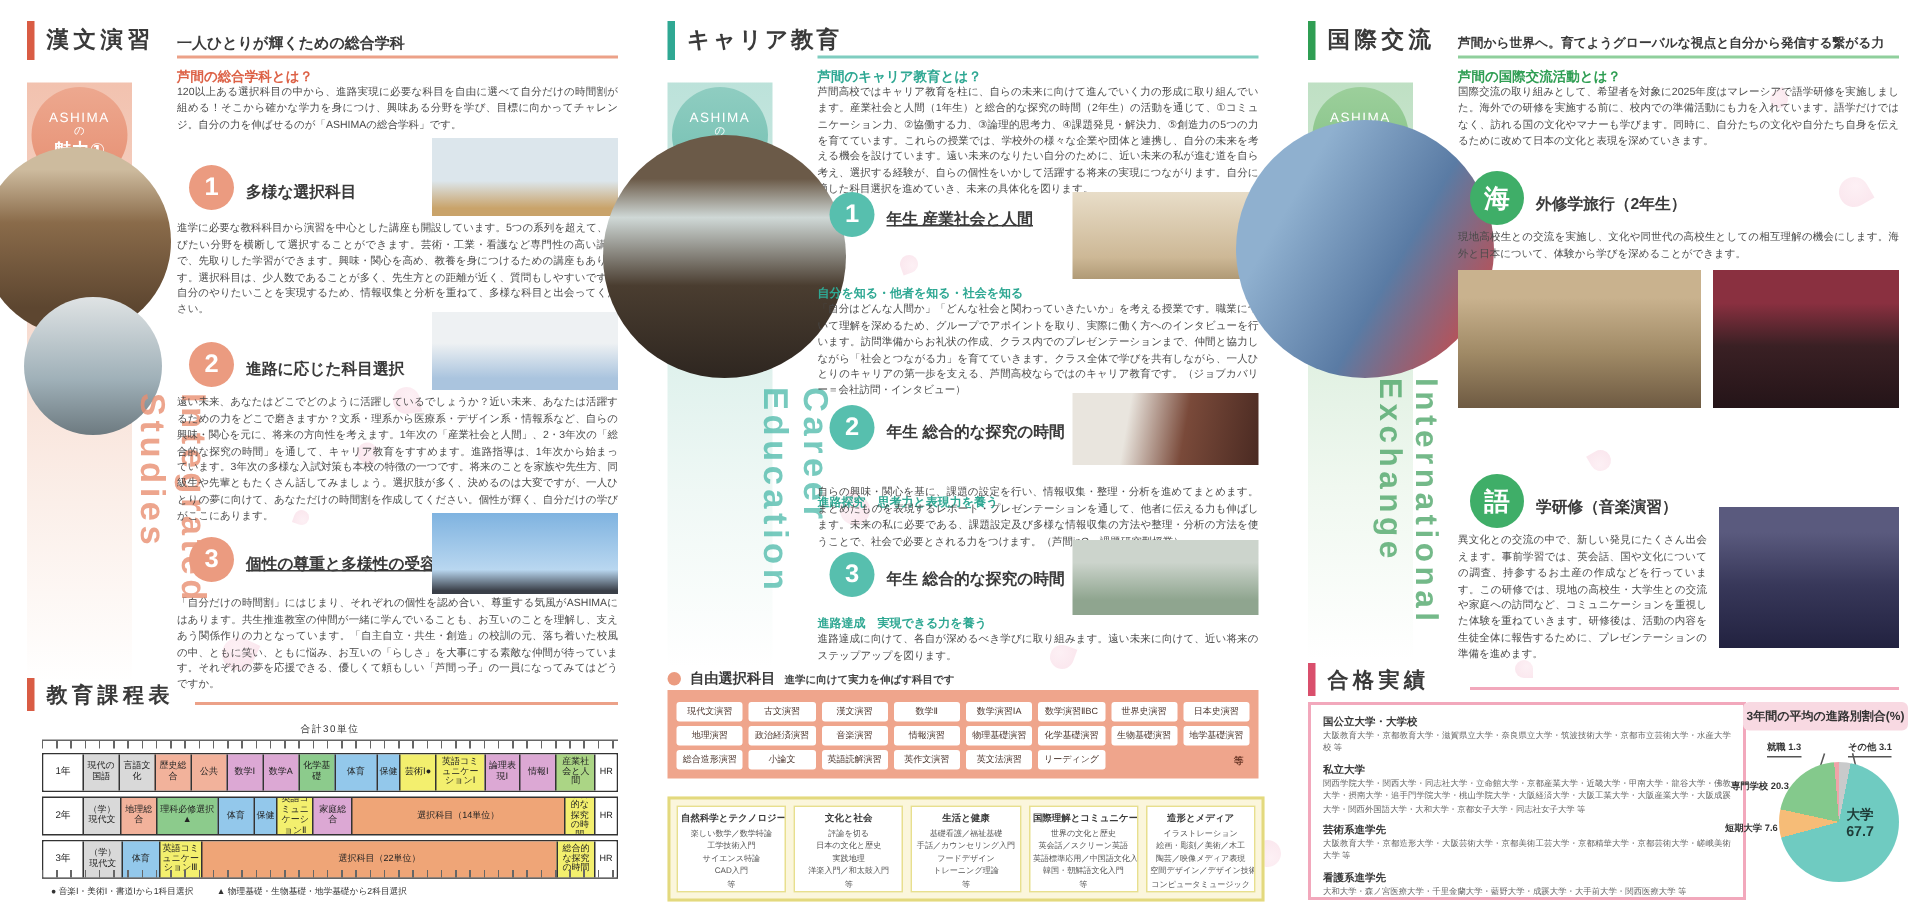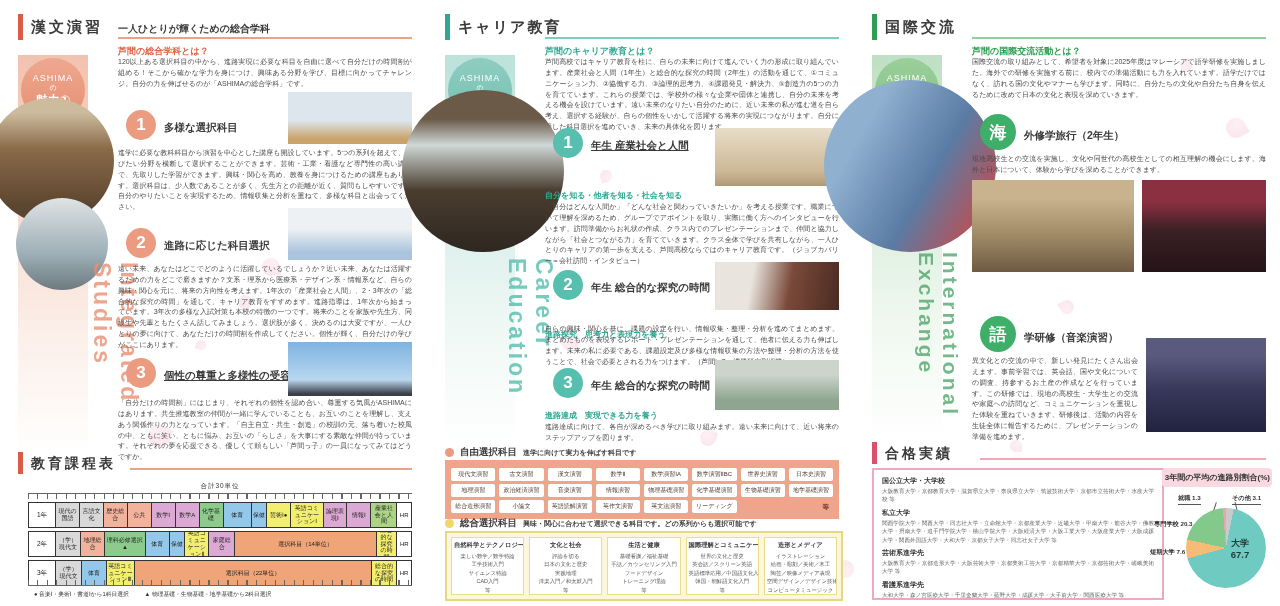--- a/index.html
+++ b/index.html
@@ -50,21 +50,21 @@
   .fe-blank{visibility:hidden;}
   .fe-etc{position:absolute;right:10px;bottom:7px;font-size:6.5px;font-weight:bold;color:#6e3a2a;}
   .ge{position:absolute;background:#FBF6DC;border:2px solid #E3D97E;display:flex;gap:5px;padding:4px;}
   .ge-card{flex:1 1 0;background:#fff;border:1px solid #E8DF8E;padding:3px 2px;text-align:center;overflow:hidden;}
   .ge-title{font-size:6.3px;font-weight:bold;color:#3a3a3a;margin-bottom:2px;white-space:nowrap;}
   .ge-line{font-size:5.4px;color:#555;line-height:1.55;white-space:nowrap;}
   
   .res{position:absolute;border:2px solid #F2A8BC;background:#fff;padding:6px 8px;}
   .res-h{font-size:7px;font-weight:bold;color:#3a3a3a;margin-bottom:1px;}
   .res-t{font-size:5.6px;color:#666;line-height:1.5;margin-bottom:4px;text-align:justify;}
-  .pietitle{position:absolute;background:#F8D9E2;border-radius:4px;font-size:8px;font-weight:bold;color:#333;text-align:right;padding:4px 2px;}
+  .pietitle{position:absolute;background:#F8D9E2;border-radius:4px;font-size:8px;font-weight:bold;color:#333;text-align:center;padding:4px 2px;}
   .pie{position:absolute;border-radius:50%;}
   .plab{position:absolute;font-size:6.2px;font-weight:bold;color:#333;white-space:nowrap;}
   .plab.u{border-bottom:1px solid #555;padding-bottom:1px;}
   .pline{position:absolute;width:1px;background:#555;}
   .pbig{position:absolute;color:#1e3c38;text-align:center;font-weight:bold;line-height:1.2;}
   .pbig .l{font-size:9px;display:block}.pbig .v{font-size:9.5px;display:block}
   .petal{position:absolute;background:radial-gradient(circle at 35% 35%, #FBE4EC, #F6CFDD);border-radius:50% 0 50% 50%;opacity:.55;}
 </style>
 </head>
 <body>
@@ -247,25 +247,20 @@
           <div class="fe-cell">小論文</div>
           <div class="fe-cell">英語読解演習</div>
           <div class="fe-cell">英作文演習</div>
           <div class="fe-cell">英文法演習</div>
           <div class="fe-cell">リーディング</div>
           <div class="fe-cell fe-blank"></div>
           <div class="fe-cell fe-blank"></div>
         </div>
       </div>
 
-    <div class="secthead" style="left:18px;top:517px;">
-      <span class="bullet" style="background:#EDD96A"></span>
-      <span class="sectitle">総合選択科目</span>
-      <span class="sectnote">興味・関心に合わせて選択できる科目です。どの系列からも選択可能です</span>
-    </div>
     <div class="ge" style="left:18px;top:531px;width:386px;height:58px;">
         <div class="ge-card">
           <div class="ge-title">自然科学とテクノロジー</div>
           <div class="ge-line">楽しい数学／数学特論</div>
           <div class="ge-line">工学技術入門</div>
           <div class="ge-line">サイエンス特論</div>
           <div class="ge-line">CAD入門</div>
           <div class="ge-line">等</div>
         </div>
         <div class="ge-card">
@@ -301,20 +296,21 @@
           <div class="ge-line">コンピュータミュージック</div>
           <div class="ge-line">等</div>
         </div>
       </div>
   </div>
 
   <div class="panel p3">
     <div class="strip" style="left:18px;top:55px;height:385px;background:linear-gradient(#BFE0C4,#F0F8F0 70%,rgba(255,255,255,0));"></div>
     <div class="hdbar" style="left:18px;top:14px;background:#2F9E53"></div>
     <div class="hdtitle" style="left:31px;top:14px;">国際交流</div>
+    <div class="tagline" style="left:118px;top:23px;font-size:8.5px;">芦間から世界へ。育てようグローバルな視点と自分から発信する繋がる力</div>
     <div class="hdline" style="left:118px;top:37px;width:294px;background:#8FCF9C"></div>
 
     <div class="introq" style="left:118px;top:45px;color:#2F9E53">芦間の国際交流活動とは？</div>
     <div class="txt" style="left:118px;top:57px;width:294px;">国際交流の取り組みとして、希望者を対象に2025年度はマレーシアで語学研修を実施しました。海外での研修を実施する前に、校内での準備活動にも力を入れています。語学だけではなく、訪れる国の文化やマナーも学びます。同時に、自分たちの文化や自分たち自身を伝えるために改めて日本の文化と表現を深めていきます。</div>
 
     <div class="badge" style="left:21px;top:58px;background:linear-gradient(#9CCf9B,#7FBF82);">
       <span class="b1">ASHIMA</span>
       <span class="b2">の</span>
       <span class="b3">魅力③</span>
     </div>

